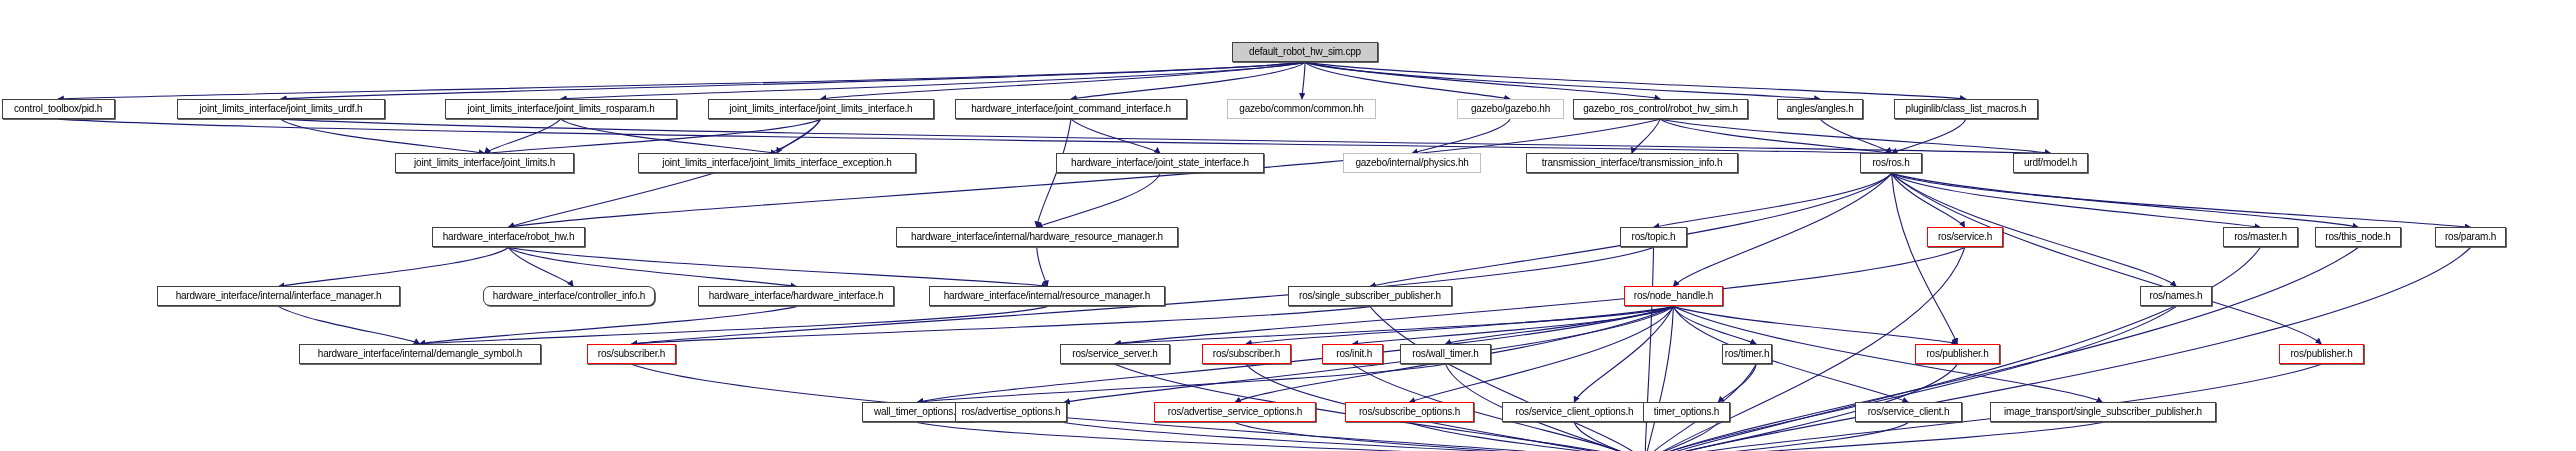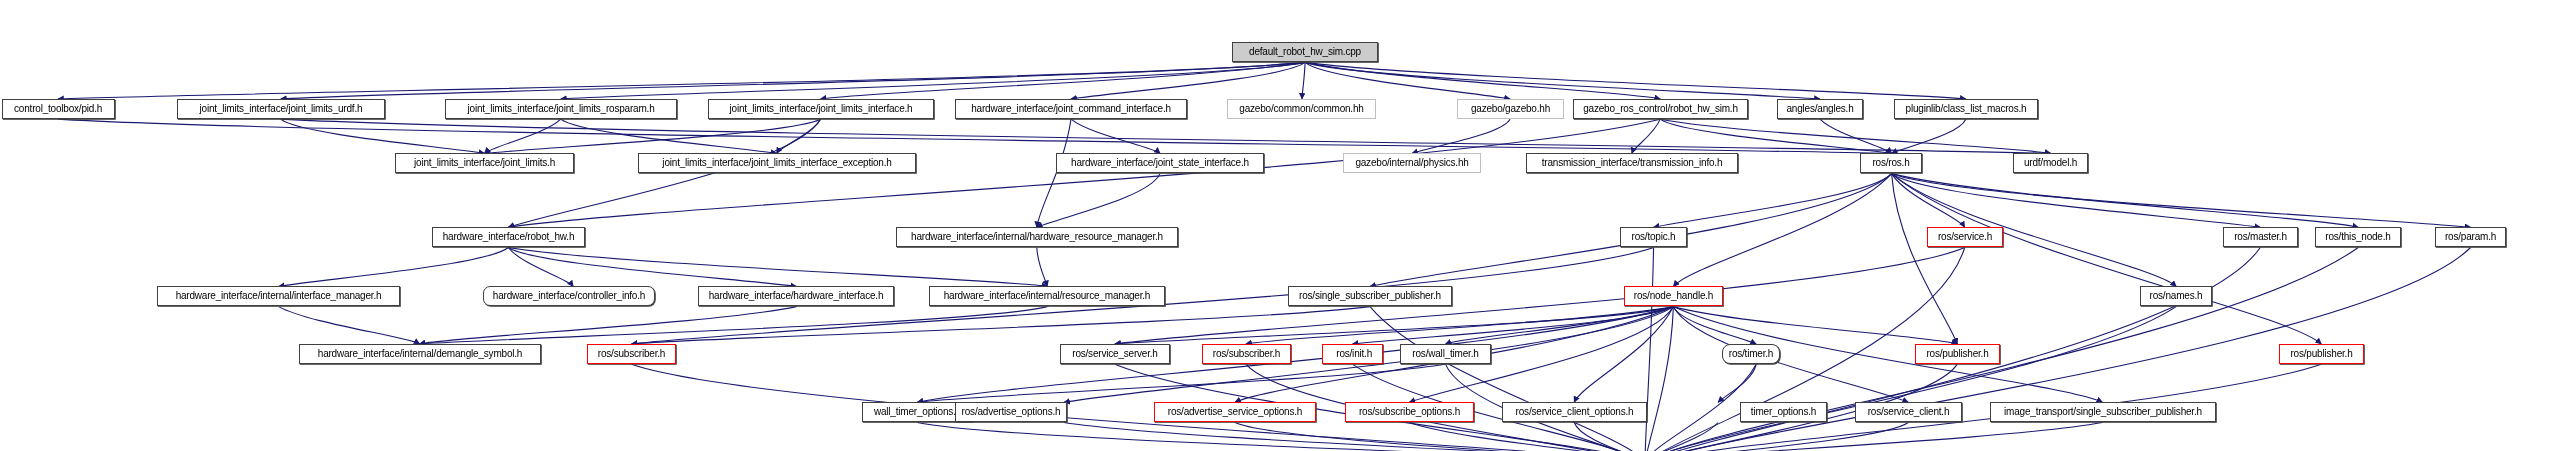--- a/index.html
+++ b/index.html
@@ -268,21 +268,21 @@
       </div>
       <div class="node b-red" style="left: 1202px; top: 305px; width: 89px;">
         <span>ros/subscriber.h</span>
       </div>
       <div class="node b-red" style="left: 1322px; top: 305px; width: 61px; padding-left: 8px;">
         <span>ros/init.h</span>
       </div>
       <div class="node b-black" style="left: 1400px; top: 305px; width: 91px;">
         <span>ros/wall_timer.h</span>
       </div>
-      <div class="node b-black" style="left: 1722px; top: 305px; width: 58px; border-radius: 8px;">
+      <div class="node b-black" style="left: 1722px; top: 305px; width: 50px;">
         <span>ros/timer.h</span>
       </div>
       <div class="node b-red" style="left: 1915px; top: 305px; width: 85px;">
         <span>ros/publisher.h</span>
       </div>
       <div class="node b-red" style="left: 2279px; top: 305px; width: 85px;">
         <span>ros/publisher.h</span>
       </div>
       <div class="node b-black" style="left: 862px; top: 363px; width: 111px;">
         <span>wall_timer_options.h</span>
@@ -292,21 +292,21 @@
       </div>
       <div class="node b-red" style="left: 1154px; top: 363px; width: 162px;">
         <span>ros/advertise_service_options.h</span>
       </div>
       <div class="node b-red" style="left: 1345px; top: 363px; width: 129px;">
         <span>ros/subscribe_options.h</span>
       </div>
       <div class="node b-black" style="left: 1502px; top: 363px; width: 145px;">
         <span>ros/service_client_options.h</span>
       </div>
-      <div class="node b-black" style="left: 1740px; top: 363px; width: 87px;">
+      <div class="node b-black" style="left: 1643px; top: 363px; width: 87px;">
         <span>timer_options.h</span>
       </div>
       <div class="node b-black" style="left: 1855px; top: 363px; width: 107px;">
         <span>ros/service_client.h</span>
       </div>
       <div class="node b-black" style="left: 1990px; top: 363px; width: 226px;">
         <span>image_transport/single_subscriber_publisher.h</span>
       </div>
       <div class="node b-red" style="left: 1604px; top: 422px; width: 82px;">
         <span>ros/forwards.h</span>

